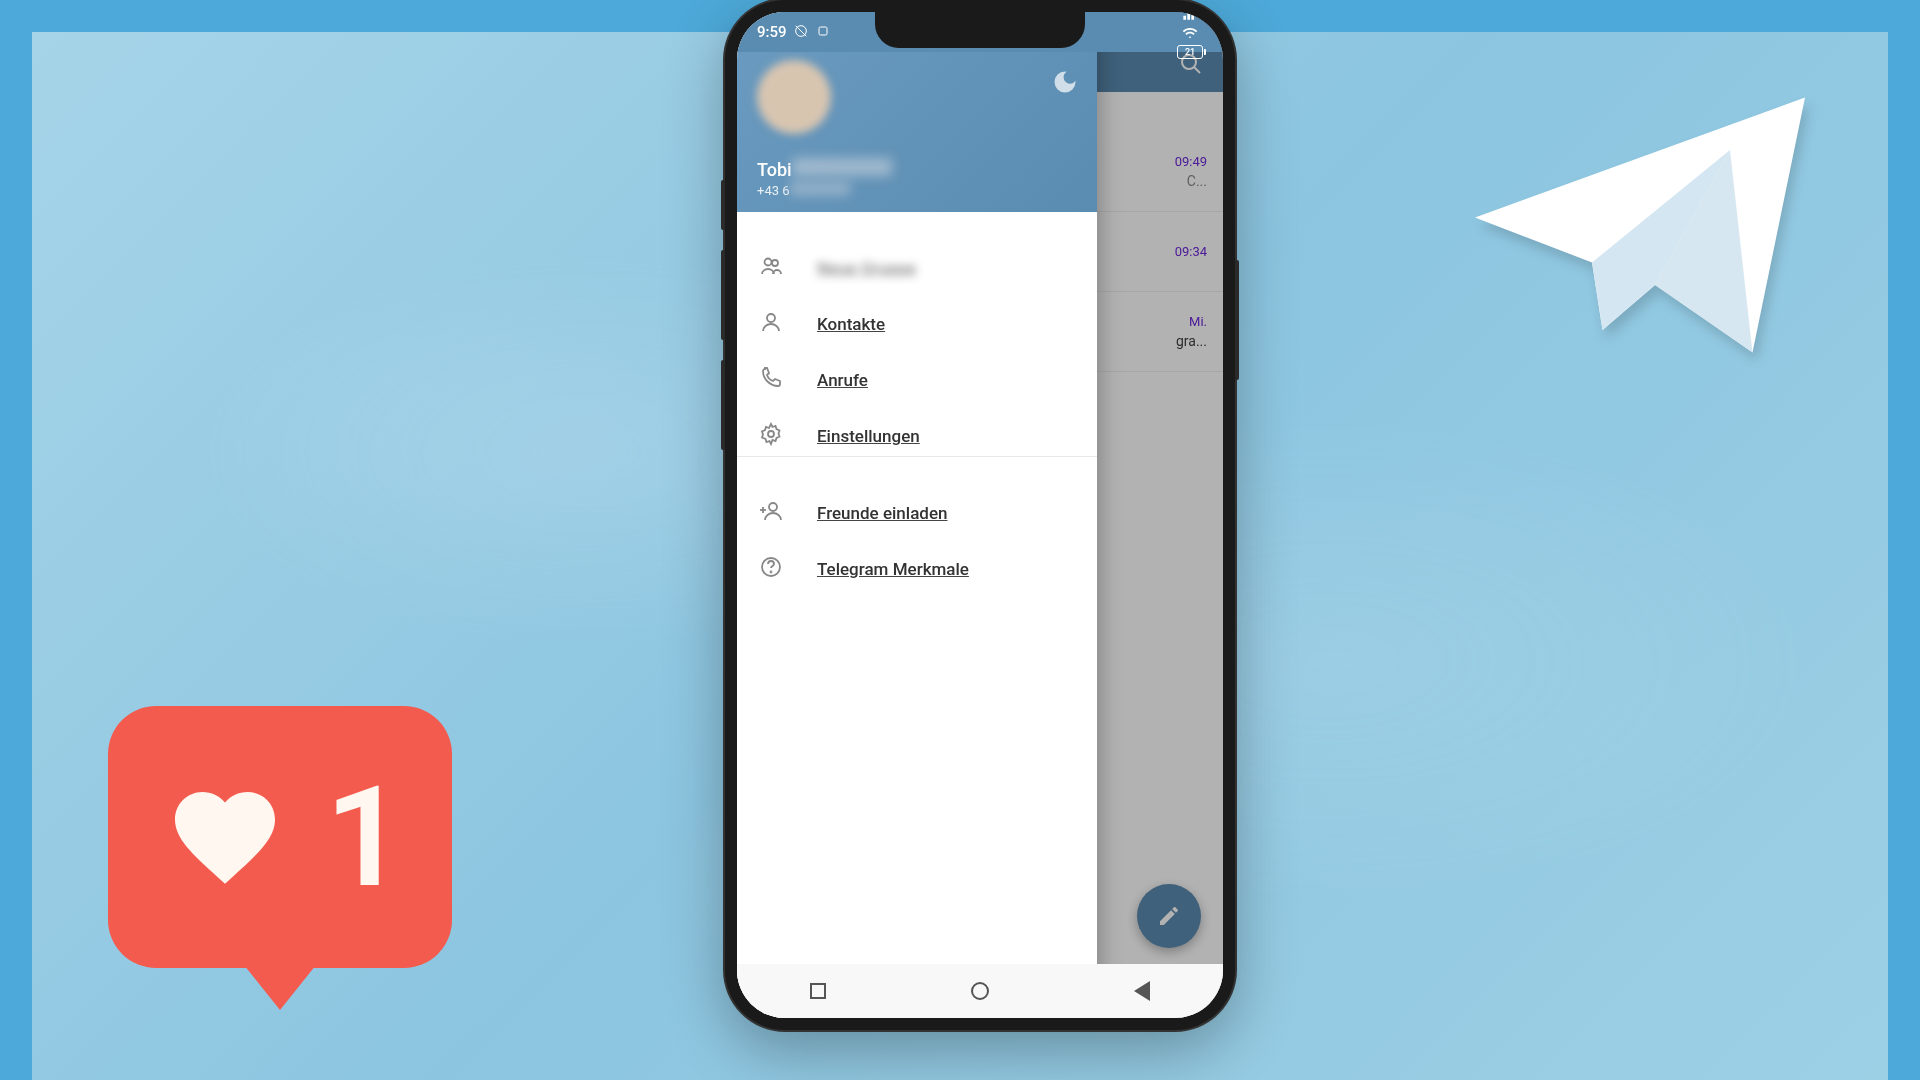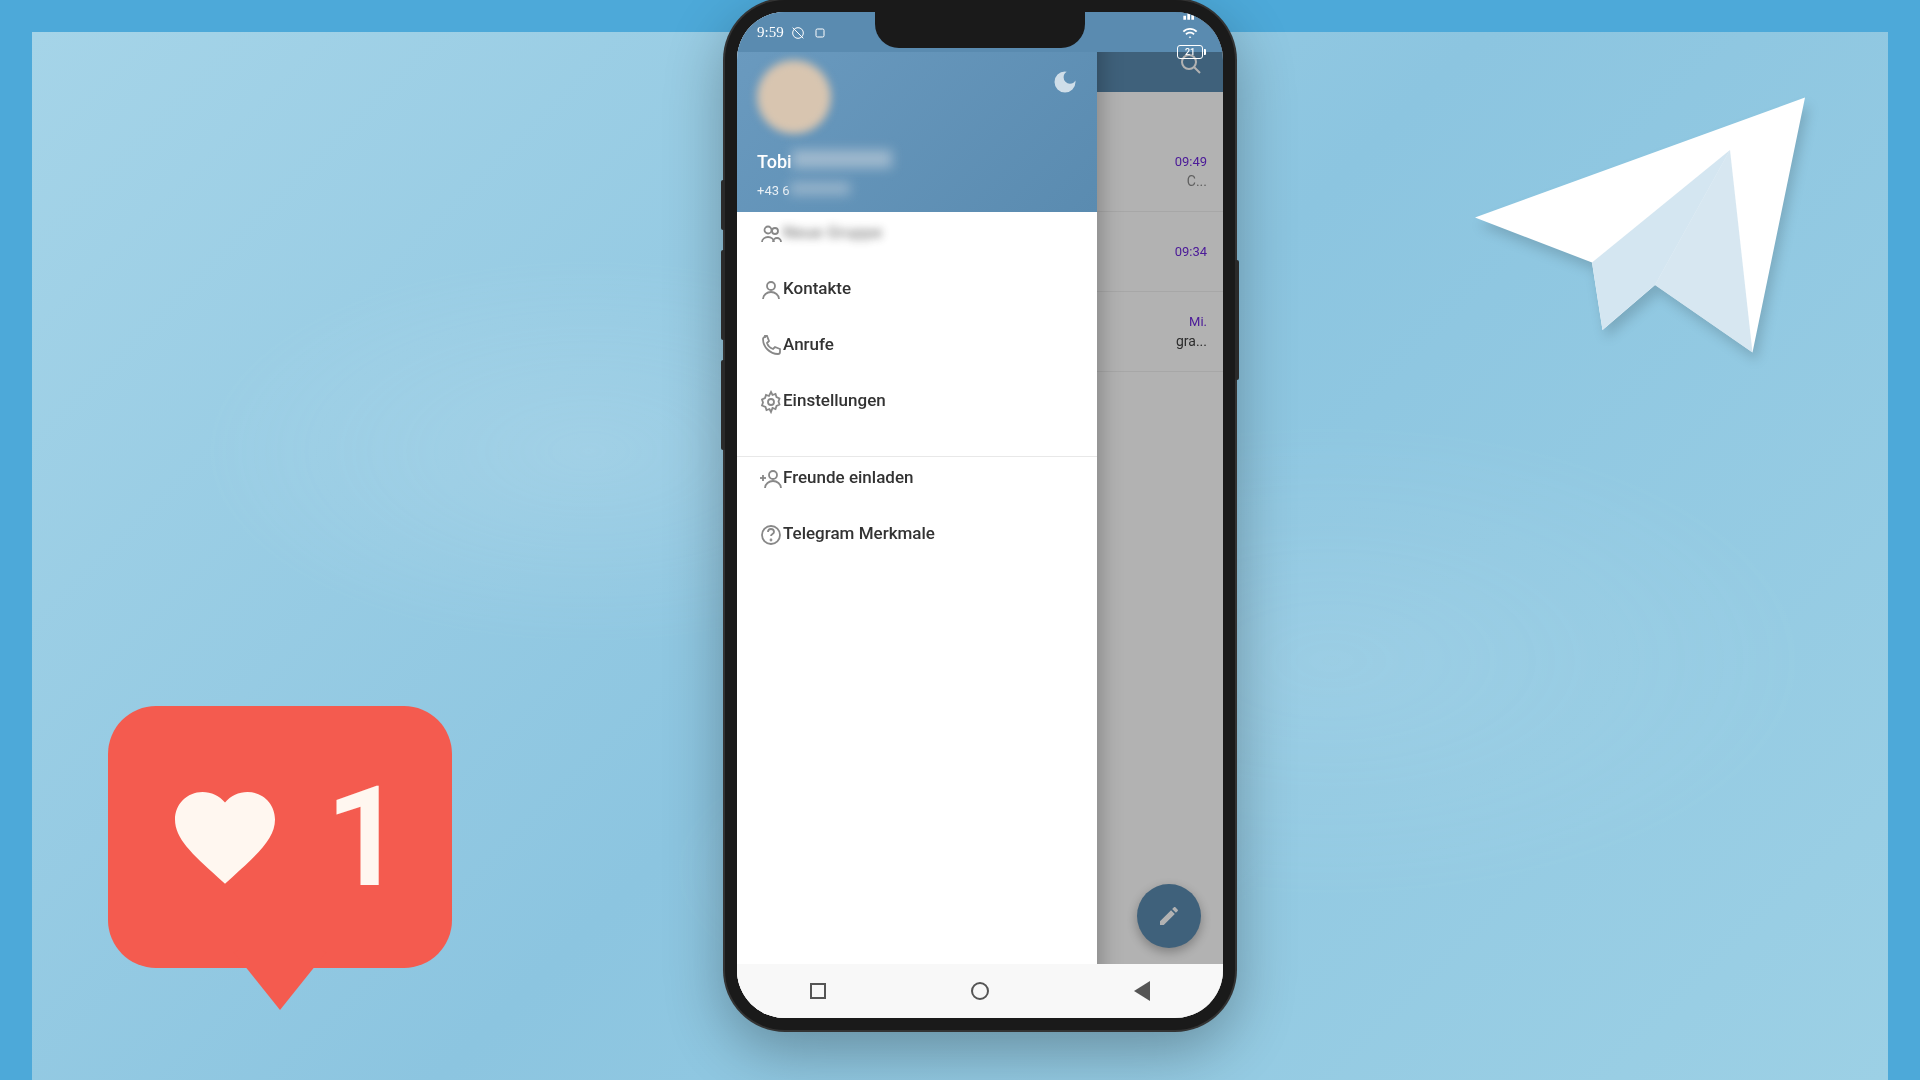--- a/index.html
+++ b/index.html
@@ -151,21 +151,21 @@
     background: #5a8bb0;
     display: flex;
     align-items: center;
     justify-content: space-between;
     padding: 0 20px;
     color: #fff;
     font-size: 15px;
     font-weight: 500;
     z-index: 50;
   }
-  .status-left { display: flex; align-items: flex-end; gap: 6px; font-family: Liberation Serif, serif; }
+  .status-left { display: flex; align-items: flex-start; gap: 6px; }
   .status-right { display: flex; align-items: center; gap: 4px; flex-direction: column; }
   .status-icon { width: 16px; height: 16px; fill: #fff; }
   .battery-box {
     width: 26px; height: 14px;
     border: 1.5px solid #fff;
     border-radius: 3px;
     display: flex;
     align-items: center;
     justify-content: center;
     font-size: 9px;
@@ -272,44 +272,46 @@
   .theme-toggle {
     position: absolute;
     right: 18px;
     top: 56px;
     width: 28px;
     height: 28px;
   }
   .user-name {
     font-size: 18px;
     font-weight: 500;
-    margin-bottom: 10px;
+    margin-bottom: 2px;
   }
   .user-phone {
     font-size: 13px;
     opacity: 0.85;
   }
   .pixelate {
     filter: blur(6px);
     background: rgba(200,210,220,0.6);
     display: inline-block;
     min-width: 100px;
     height: 1em;
   }
 
   .menu {
     padding: 10px 0;
   }
   .menu-item {
     height: 56px;
     display: flex;
-    align-items: flex-start;
+    align-items: flex-end;
     padding: 0 22px;
+    gap: 34px;
     cursor: pointer;
     color: #444;
+    text-decoration: underline;
   }
   .menu-icon {
     width: 24px;
     height: 24px;
     flex-shrink: 0;
   }
   .menu-icon svg { width: 100%; height: 100%; stroke: #888; fill: none; stroke-width: 1.8; }
   .menu-label {
     font-size: 17px;
     font-weight: 500;

